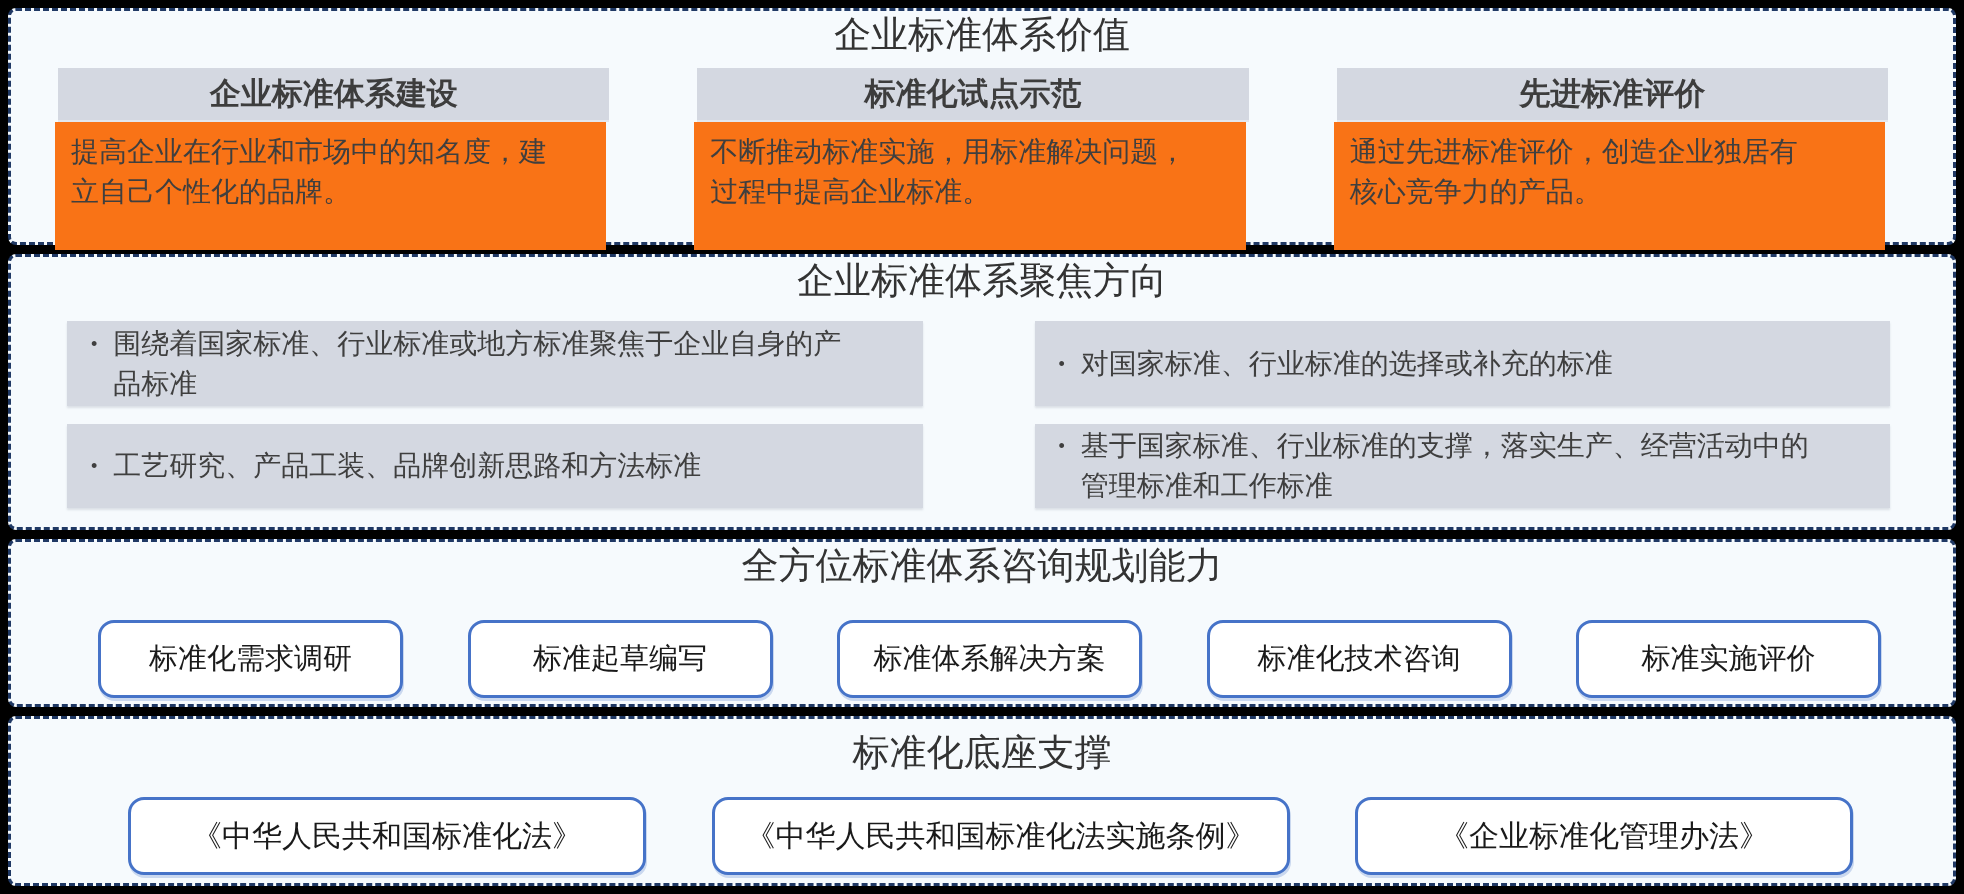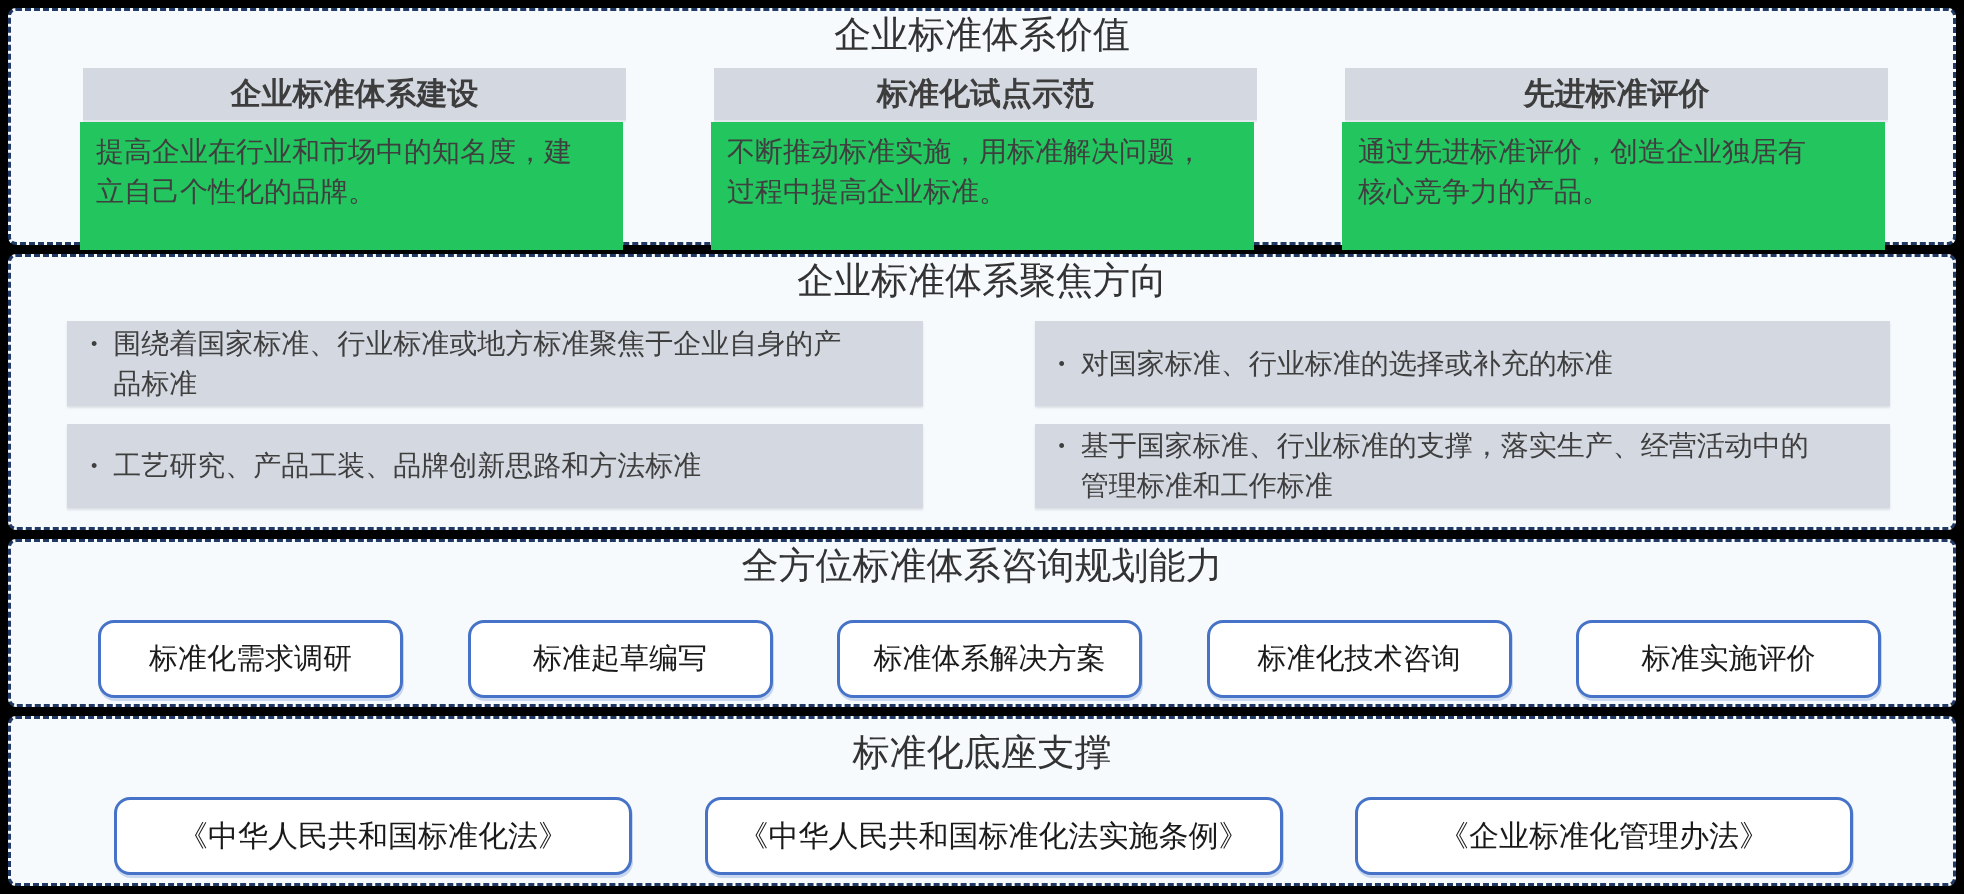--- a/index.html
+++ b/index.html
@@ -27,35 +27,35 @@
     font-size:37px;
     font-weight:400;
     color:#333;
     line-height:48px;
     margin:0;
   }
   #panel-foundation .panel-title{margin-top:10px;}
 
   
   .value-cards{
-    position:absolute;top:57px;left:69px;right:68px;
+    position:absolute;top:57px;left:44px;right:68px;
     display:flex;gap:88px;
   }
   .value-card{flex:1;min-width:0;}
   .card-head{
     position:relative;left:3px;
     height:54px;
     background:#d4d8e1;
     display:flex;align-items:center;justify-content:center;
     font-size:31px;font-weight:700;color:#3d3d3d;
     border-bottom:2px solid #e3e7ee;
     box-sizing:border-box;
   }
   .card-body{
-    background:#22c55e;
+    background:#f97316;
     height:108px;
     padding:10px 16px;
     font-size:28px;line-height:1.42;color:#3f3f3f;
     white-space:pre-line;
     box-sizing:content-box;
   }
 
   
   .focus-grid{
     position:absolute;top:64px;left:56px;right:63px;
@@ -81,21 +81,21 @@
     font-size:28px;line-height:40px;color:#3f3f3f;
     white-space:pre-line;
   }
 
   
   .pill-row{
     position:absolute;top:78px;
     display:flex;justify-content:space-between;
   }
   #panel-consult .pill-row{left:43px;right:72px;}
-  #panel-foundation .pill-row{left:43px;right:100px;padding-left:16px;}
+  #panel-foundation .pill-row{left:57px;right:100px;padding-left:16px;}
   .pill{
     height:78px;
     background:#ffffff;
     border:3px solid #4673c8;
     border-radius:16px;
     display:flex;align-items:center;justify-content:center;
     font-size:29px;color:#1a1a1a;
     box-sizing:border-box;
     box-shadow:1px 3px 0 rgba(70,115,200,0.25);
     margin-left:44px;

